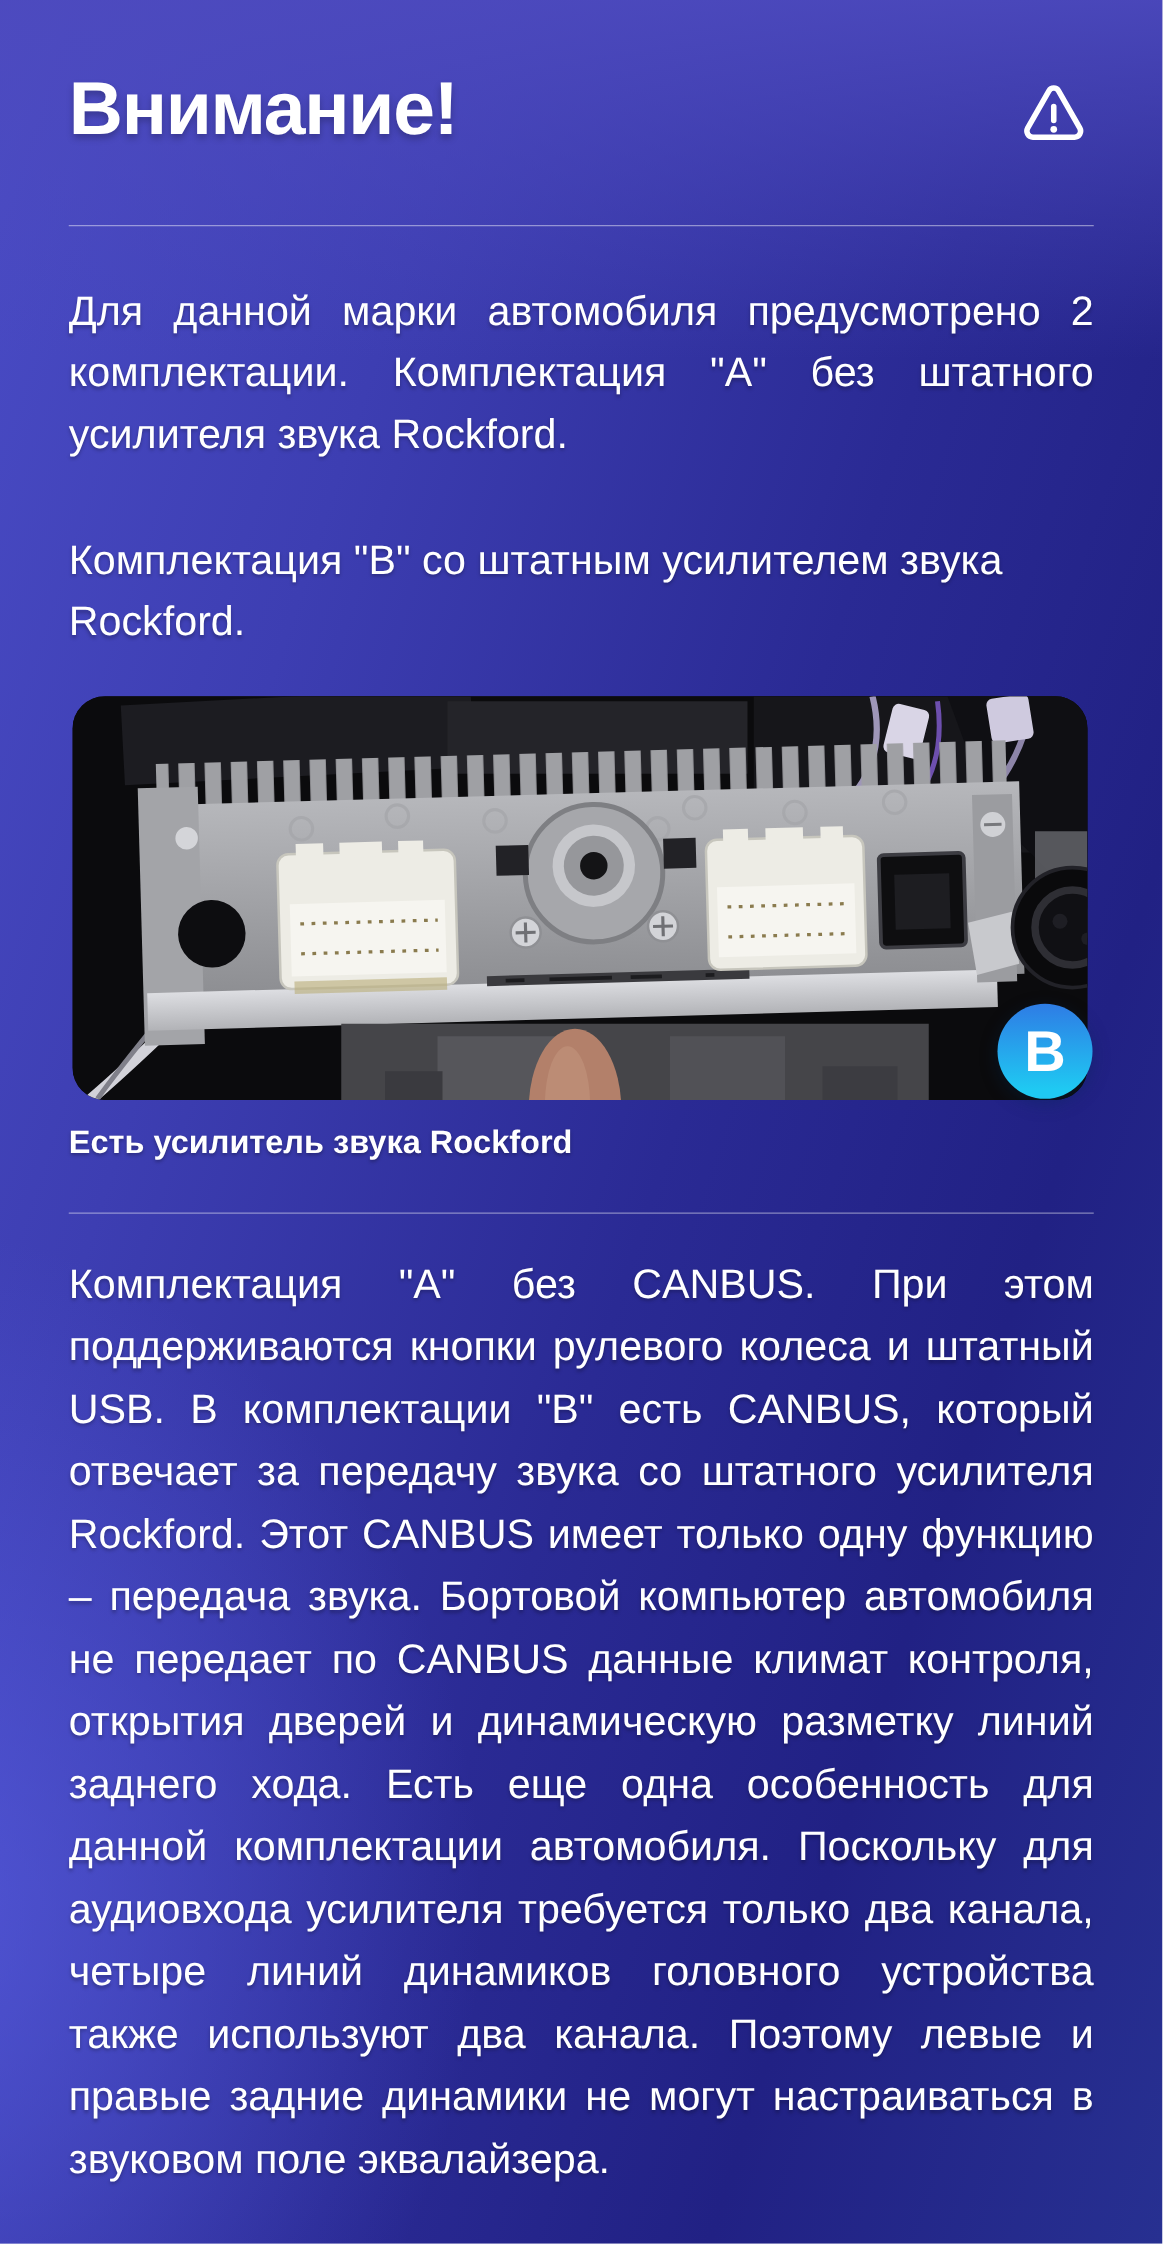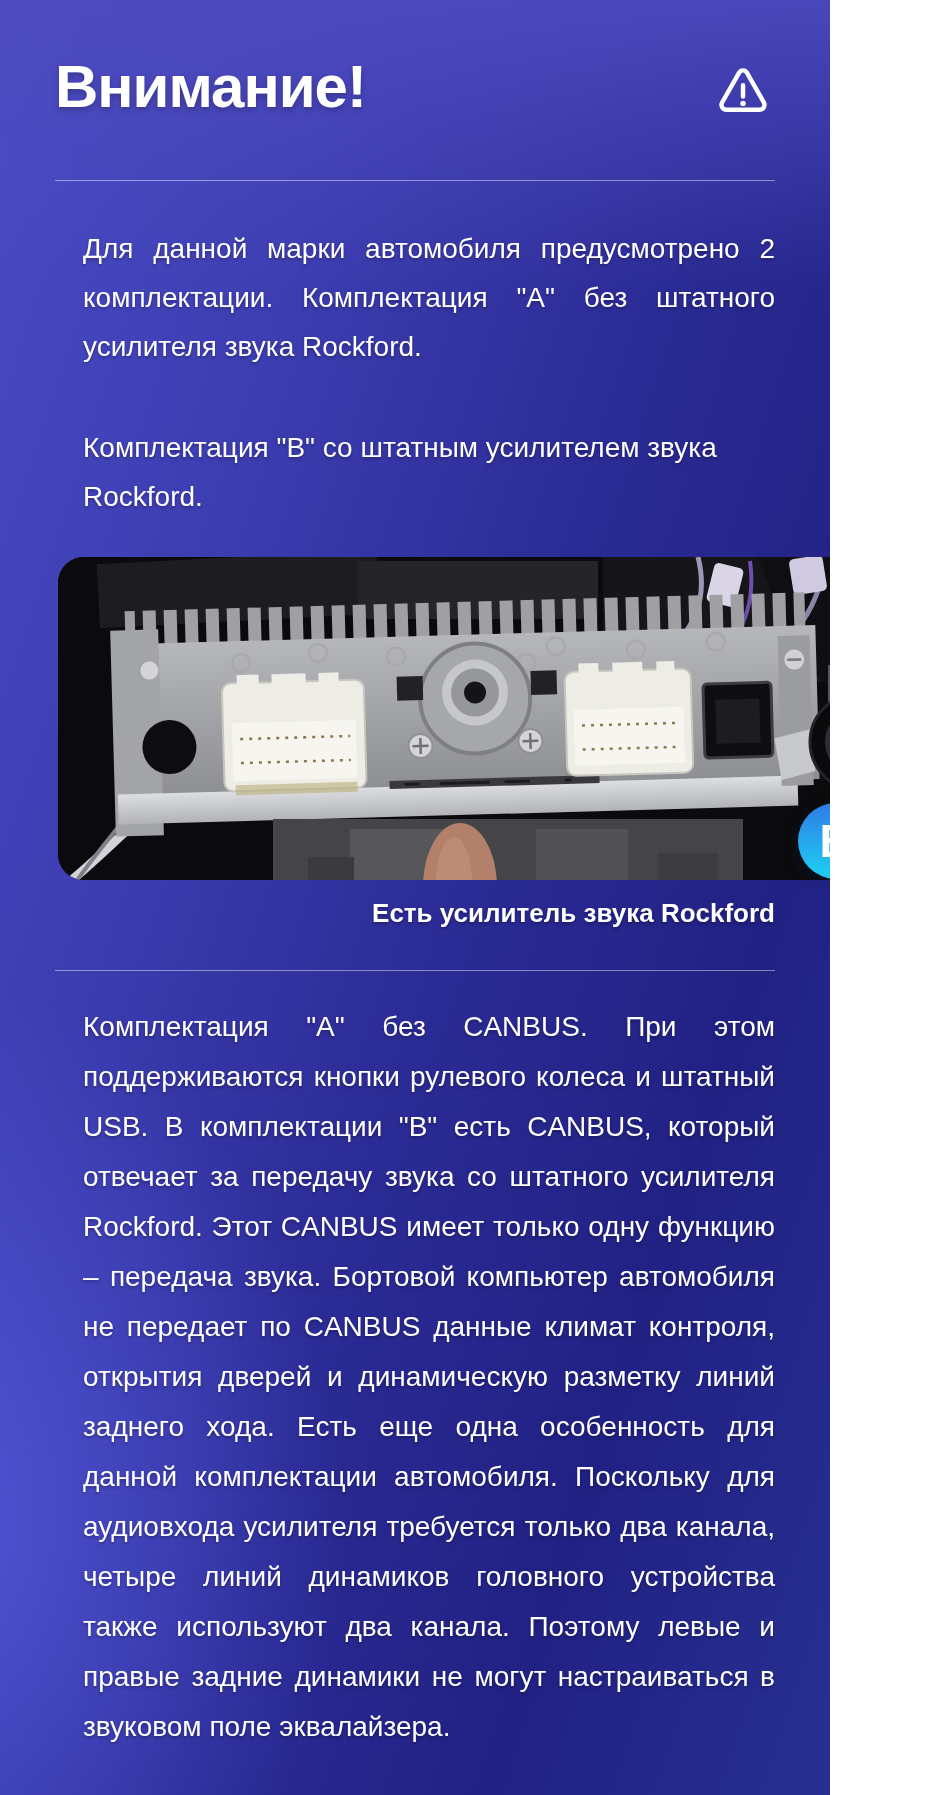--- a/index.html
+++ b/index.html
@@ -1,55 +1,54 @@
 <!DOCTYPE html>
 <html lang="ru"><head>
 <meta charset="utf-8">
 <style>
   html,body{margin:0;padding:0;}
   body{width:930px;height:1795px;overflow:hidden;}
   .poster{
-    position:relative;width:830px;height:1795px;overflow:hidden;
+    position:relative;width:930px;height:1795px;overflow:hidden;
     font-family:"Liberation Sans",sans-serif;color:#ffffff;
     background:
       linear-gradient(180deg, rgba(77,74,190,.9) 0%, rgba(77,74,190,0) 16%),
       radial-gradient(90% 55% at -8% 85%, rgba(88,94,226,.75) 0%, rgba(88,94,226,0) 55%),
       linear-gradient(108deg, #4a4cc6 0%, #3d3eb2 26%, #2a2a94 55%, #212184 76%, #273091 100%);
   }
   .content{padding:0 55px;box-sizing:border-box;}
   .header{display:flex;align-items:flex-start;justify-content:space-between;padding-top:56px;}
   .page-title{
     font-size:60px;font-weight:bold;line-height:62px;letter-spacing:-1px;
     text-shadow:0 3px 6px rgba(0,0,0,.25);
   }
   .warn-icon{width:56px;height:56px;margin-top:8px;margin-right:4px;flex:none;}
   .divider{height:1px;background:rgba(255,255,255,.45);border:none;margin:0;}
   .div1{margin-top:60px;}
   .div2{margin-top:40px;}
   .body-text{
-    font-size:28px;line-height:49px;text-align:justify;
+    font-size:33px;line-height:49px;text-align:justify;
     text-shadow:0 2px 3px rgba(0,0,0,.28);
-    margin-left:28px;
   }
   .para1{margin-top:43px;}
   .para2{margin-top:52px;text-align:left;}
   .photo-wrap{position:relative;width:812px;margin:36px 0 0 3px;height:323px;}
   .photo{
     position:absolute;inset:0;border-radius:26px;overflow:hidden;background:#0b0b0d;
   }
   .photo svg{display:block;width:100%;height:100%;}
   .variant-badge{
     position:absolute;right:-4px;bottom:1px;width:76px;height:76px;border-radius:50%;
     display:flex;align-items:center;justify-content:center;
     font-size:46px;font-weight:bold;color:#fff;
     background:linear-gradient(180deg,#2E7CE5 0%,#1FC9F2 90%);
     box-shadow:0 4px 14px rgba(0,40,80,.35);
   }
   .caption{
-    margin-top:16px;text-align:right;font-size:26px;font-weight:bold;line-height:34px;
+    margin-top:16px;text-align:left;font-size:26px;font-weight:bold;line-height:34px;
     text-shadow:0 2px 3px rgba(0,0,0,.3);
   }
   .warning-para{margin-top:44px;line-height:50px;}
   .details-para{margin-top:31px;line-height:50px;}
 </style>
 </head>
 <body>
 
 <div class="poster">
   <div class="content">

